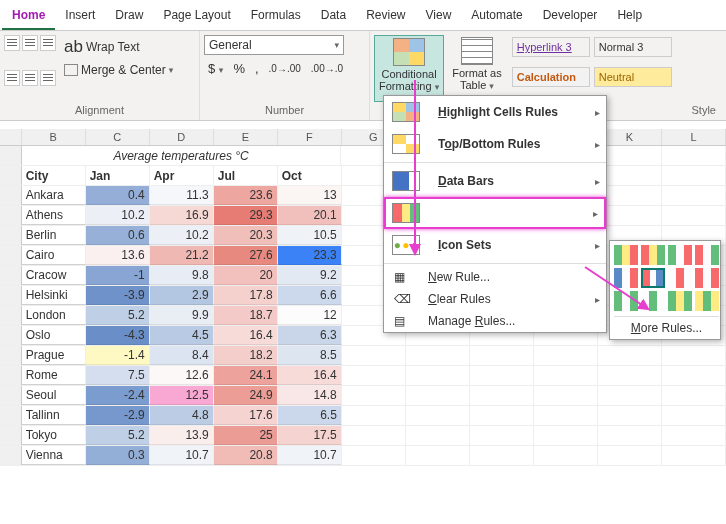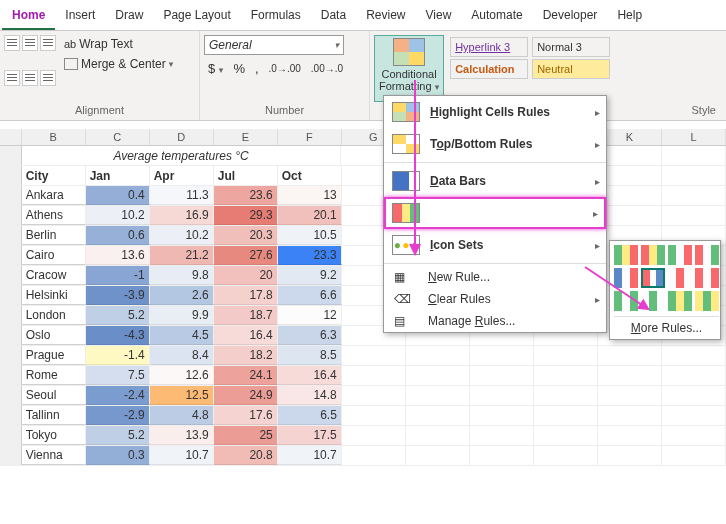--- a/index.html
+++ b/index.html
@@ -8,48 +8,48 @@
   .ribbon-tabs div { padding: 4px 10px 6px; cursor: default; }
   .ribbon-tabs .active { color: #a21caf; border-bottom: 2px solid #217346; font-weight: 600; }
   .ribbon { display: flex; border-bottom: 1px solid #ccc; background: #f3f2f1; height: 90px; position: relative; }
   .group { border-right: 1px solid #ddd; padding: 4px; display: flex; flex-direction: column; }
   .group-label { text-align: center; font-size: 11px; color: #666; margin-top: auto; padding-top: 2px;}
   .group-body { display: flex; gap: 4px; flex: 1; }
   .align-grid { display: grid; grid-template-columns: repeat(3, 16px); gap: 2px; }
   .align-grid span { width: 16px; height: 16px; background: #fff; border: 1px solid #ccc; position: relative; }
   .align-grid span::before { content: ""; position: absolute; left: 2px; right: 2px; top: 3px; height: 1px; background: #666; box-shadow: 0 3px 0 #666, 0 6px 0 #666; }
   .btn-row { display: flex; align-items: center; gap: 3px; padding: 2px 4px; }
-  .number-combo { width: 140px; height: 20px; border: 1px solid #999; background: #fff; display:flex; align-items:center; padding:0 4px; justify-content:space-between;font-style:italic;}
+  .number-combo { width: 140px; height: 20px; border: 1px solid #999; background: #fff; display:flex; align-items:center; padding:0 4px; justify-content:space-between;}
   .chev { font-size: 9px; color: #666; }
   .big-btn { display:flex; flex-direction:column; align-items:center; padding: 2px 4px; gap:2px; }
   .big-btn.sel { background:#c8e6e0; border:1px solid #57a99a; }
   .cf-icon { display:grid; grid-template-columns:1fr 1fr; width:32px; height:28px; border:1px solid #888;}
   .cf-icon span:nth-child(1){background:#f4b183;} .cf-icon span:nth-child(2){background:#9dc3e6;} .cf-icon span:nth-child(3){background:#c5e0b4;} .cf-icon span:nth-child(4){background:#ffd966;}
   .tbl-icon { width:32px; height:28px; background: repeating-linear-gradient(0deg,#888 0 1px,#fff 1px 6px), repeating-linear-gradient(90deg,#888 0 1px,transparent 1px 10px); border:1px solid #888;}
-  .styles { display:flex; flex-direction:column; gap:2px; padding:2px;}
+  .styles { display:flex; flex-direction:column; gap:10px; padding:2px;}
   .style-row { display:flex; gap:4px;}
   .style-cell { width:78px; height:20px; border:1px solid #ccc; display:flex; align-items:center; padding:0 4px; font-size:11px;}
   .hyperlink { color:#7030a0; text-decoration:underline;}
   .neutral { background:#ffeb9c; color:#9c6500;}
   .calc { background:#f2f2f2; color:#c65911; font-weight:bold;}
   
   .colheads { display:flex; border-bottom:1px solid #ccc; background:#f0f0f0; margin-top:8px;}
   .colheads div { width:65px; text-align:center; font-size:11px; border-right:1px solid #ddd; padding:2px 0; color:#555;}
   .colheads div:first-child { width:22px;}
   .sheet { position:relative;}
   .row { display:flex; border-bottom:1px solid #eee; height:20px;}
   .rowhdr { width:22px; background:#f0f0f0; border-right:1px solid #ccc;}
   .cell { width:65px; padding:0 4px; display:flex; align-items:center; border-right:1px solid #eee;}
   .title-row .cell { font-style:italic; justify-content:center;}
   .hdr-row .cell { font-weight:bold; justify-content:flex-start; background:#fff;}
   .city { font-weight:normal; border-bottom:1px solid #d0d0d0;}
   .val { justify-content:flex-end;}
   
   .dropdown { position:absolute; top:95px; left:383px; width:224px; background:#fff; border:1px solid #999; box-shadow:2px 2px 6px rgba(0,0,0,0.3); z-index:10;}
-  .dd-item { display:flex; align-items:center; padding:6px 8px; gap:10px; position:relative;}
+  .dd-item { display:flex; align-items:center; padding:6px 8px; gap:18px; position:relative;}
   .dd-item.hover { border:2px solid #e83ecf; box-shadow:0 0 4px #e83ecf; padding:4px 6px;}
   .dd-item .lbl { flex:1;}
   .dd-icon { width:28px; height:20px; border:1px solid #888; display:grid;}
   .hcr { grid-template-columns:1fr 1fr; grid-template-rows:1fr 1fr;}
   .hcr span:nth-child(1){background:#ffd966;} .hcr span:nth-child(2){background:#9dc3e6;} .hcr span:nth-child(3){background:#c5e0b4;} .hcr span:nth-child(4){background:#f4b183;} 
   .dbar { background:linear-gradient(90deg,#4472c4 60%,#fff 60%);}
   .cscale { display:flex;} .cscale span{flex:1;} .cscale span:nth-child(1){background:#f8696b;} .cscale span:nth-child(2){background:#ffeb84;} .cscale span:nth-child(3){background:#63be7b;}
   .iset { display:flex; align-items:center; justify-content:space-around;}
   .dd-sep { height:1px; background:#ddd; margin:2px 0;}
   .dd-small { padding:4px 8px 4px 44px;}
@@ -88,21 +88,21 @@
       <div class="align-grid">
         <span></span>
           <span></span>
           <span></span>
           <span></span>
           <span></span>
           <span></span>
       </div>
       <div style="display:flex;flex-direction:column;gap:2px;">
         <div class="btn-row">
-          <span style="font-size:11px;">ab</span>
+          <span style="font-size:17px;">ab</span>
           <span>Wrap Text</span>
         </div>
         <div class="btn-row">
           <span style="border:1px solid #888;width:14px;height:12px;display:inline-block;"></span>
           <span>Merge &amp; Center</span>
           <span class="chev">▾</span>
         </div>
       </div>
     </div>
     <div class="group-label">Alignment</div>
@@ -132,20 +132,27 @@
             <span></span>
             <span></span>
             <span></span>
             <span></span>
           </div>
         <div style="text-align:center;font-size:11px;line-height:1.1;">
           <span>Conditional</span><br>
           <span>Formatting</span> <span class="chev">▾</span>
         </div>
       </div>
+      <div class="big-btn">
+        <div class="tbl-icon"></div>
+        <div style="text-align:center;font-size:11px;line-height:1.1;">
+          <span>Format as</span><br>
+          <span>Table</span> <span class="chev">▾</span>
+        </div>
+      </div>
       <div class="styles">
         <div class="style-row">
           <div class="style-cell hyperlink">Hyperlink 3</div>
           <div class="style-cell">Normal 3</div>
         </div>
         <div class="style-row">
           <div class="style-cell calc">Calculation</div>
           <div class="style-cell neutral">Neutral</div>
         </div>
       </div>
@@ -261,21 +268,21 @@
       <div class="cell "></div>
       <div class="cell "></div>
       <div class="cell "></div>
       <div class="cell "></div>
       <div class="cell "></div>
     </div>
     <div class="row ">
       <div class="rowhdr"></div>
       <div class="cell city">Helsinki</div>
       <div class="cell val" style="background: rgb(110, 146, 201); border-bottom: 1px solid rgba(0, 0, 0, 0.08);">-3.9</div>
-      <div class="cell val" style="background: rgb(179, 198, 226); border-bottom: 1px solid rgba(0, 0, 0, 0.08);">2.6</div>
+      <div class="cell val" style="background: rgb(179, 198, 226); border-bottom: 1px solid rgba(0, 0, 0, 0.08);">2.9</div>
       <div class="cell val" style="background: rgb(245, 209, 206); border-bottom: 1px solid rgba(0, 0, 0, 0.08);">17.8</div>
       <div class="cell val" style="background: rgb(204, 216, 235); border-bottom: 1px solid rgba(0, 0, 0, 0.08);">6.6</div>
       <div class="cell "></div>
       <div class="cell "></div>
       <div class="cell "></div>
       <div class="cell "></div>
       <div class="cell "></div>
       <div class="cell "></div>
     </div>
     <div class="row ">
@@ -331,21 +338,21 @@
       <div class="cell "></div>
       <div class="cell "></div>
       <div class="cell "></div>
       <div class="cell "></div>
       <div class="cell "></div>
     </div>
     <div class="row ">
       <div class="rowhdr"></div>
       <div class="cell city">Seoul</div>
       <div class="cell val" style="background: rgb(123, 156, 206); border-bottom: 1px solid rgba(0, 0, 0, 0.08);">-2.4</div>
-      <div class="cell val" style="background: #fdba74; border-bottom: 1px solid rgba(0, 0, 0, 0.08);">12.5</div>
+      <div class="cell val" style="background: #f9a8d4; border-bottom: 1px solid rgba(0, 0, 0, 0.08);">12.5</div>
       <div class="cell val" style="background: rgb(236, 157, 150); border-bottom: 1px solid rgba(0, 0, 0, 0.08);">24.9</div>
       <div class="cell val" style="background: rgb(248, 231, 230); border-bottom: 1px solid rgba(0, 0, 0, 0.08);">14.8</div>
       <div class="cell "></div>
       <div class="cell "></div>
       <div class="cell "></div>
       <div class="cell "></div>
       <div class="cell "></div>
       <div class="cell "></div>
     </div>
     <div class="row ">

